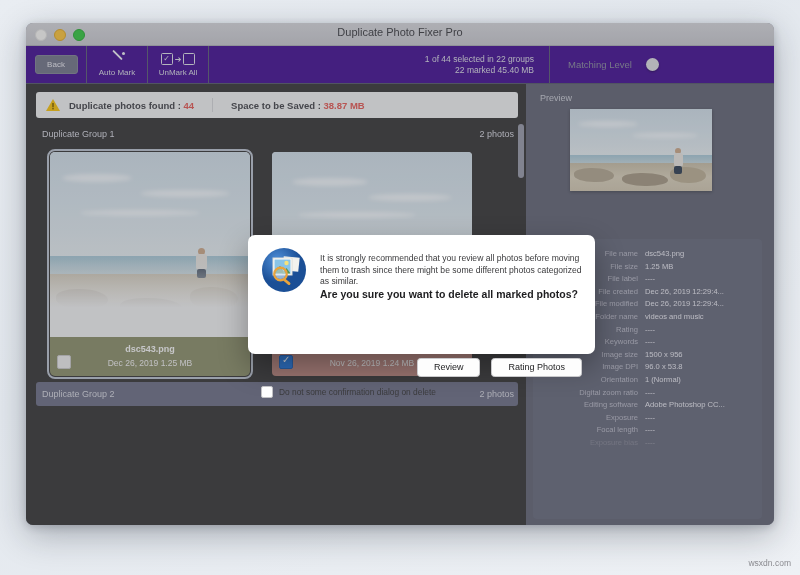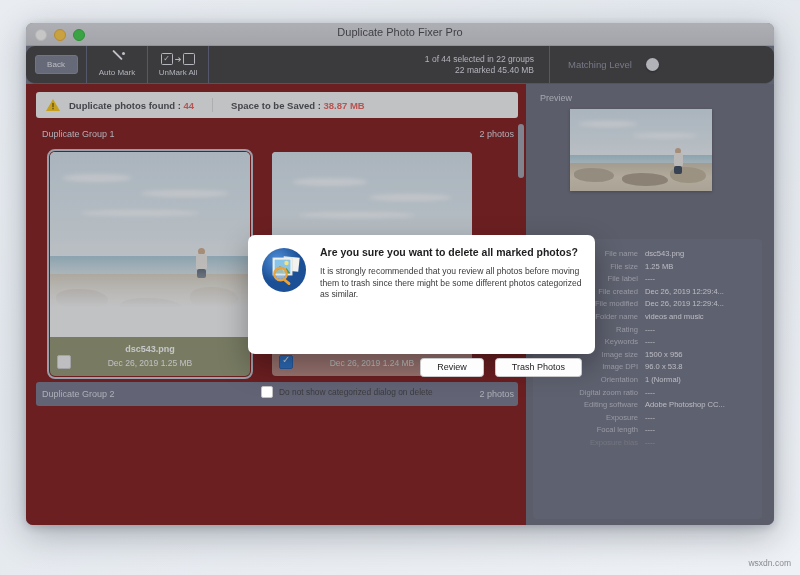--- a/index.html
+++ b/index.html
@@ -30,23 +30,22 @@
   .light{width:10px;height:10px;border-radius:50%;}
   .l-close{background:#f2f2f0;border:1px solid #dcdcda;}
   .l-min{background:#f7c344;border:1px solid #dba92f;}
   .l-max{background:#3fc64a;border:1px solid #33ad3c;}
   #title{
     position:absolute;left:0;right:0;top:3px;text-align:center;
     font-size:11px;color:#46474b;
   }
   
   #toolbar{
-    height:37px;background:#404040;display:flex;align-items:stretch;
+    height:37px;background:#4c1d95;display:flex;align-items:stretch;
     border-bottom:1px solid #5d6070;
-    border-radius:9px;
   }
   .tbtn{
     width:60px;display:flex;flex-direction:column;align-items:center;
     justify-content:center;border-right:1px solid #62657a;gap:2px;
   }
   .tbtn .lbl{font-size:8px;color:#d6d8e0;}
   .backbox{
     width:41px;height:17px;border-radius:3px;background:#787b8c;
     border:1px solid #868998;display:flex;align-items:center;justify-content:center;
   }
@@ -69,21 +68,21 @@
   #tb-status div{font-size:8.5px;color:#d9dae2;}
   #tb-match{
     width:206px;border-left:1px solid #62657a;display:flex;align-items:center;
     gap:14px;padding-left:18px;
   }
   #tb-match .mlbl{font-size:9.5px;color:#8e90a0;}
   .knob{width:13px;height:13px;border-radius:50%;background:#d9dade;
         box-shadow:0 1px 2px rgba(0,0,0,.3);}
   
   #content{display:flex;height:443px;}
-  #left{width:500px;position:relative;background:#7f1d1d;padding:8px 8px 0 10px;box-sizing:border-box;}
+  #left{width:500px;position:relative;background:#404040;padding:8px 8px 0 10px;box-sizing:border-box;}
   #right{flex:1;background:#696c7a;position:relative;}
   
   #banner{
     height:26px;background:#eceded;border-radius:3px;display:flex;align-items:center;
     padding:0 10px;gap:0;
   }
   .warn{width:14px;height:12px;position:relative;margin-right:9px;}
   .warn svg{display:block;}
   #banner .b1,#banner .b2{font-size:9.5px;color:#4c4d52;font-weight:bold;}
   .bval{color:#e0615c;font-weight:bold;}
@@ -282,21 +281,21 @@
               <div class="rock" style="left:142px;top:73%;width:46px;height:22px;background:#bbb098;"></div>
               <div class="figure">
                 <div class="hd"></div>
                   <div class="bd"></div>
                   <div class="lg"></div>
               </div>
               <div class="fade"></div>
             </div>
             <div class="meta m-red">
               <div class="fn">dsc05.png</div>
-              <div class="dt">Dec 26, 2019 1.24 MB</div>
+              <div class="dt">Nov 26, 2019 1.24 MB</div>
               <div class="cbox on"></div>
             </div>
           </div>
 
         </div>
 
         <div class="grouphdr g2">
           <span>Duplicate Group 2</span>
           <span>2 photos</span>
         </div>
@@ -410,34 +409,34 @@
             <rect x="13.5" y="12.5" width="16" height="14" fill="#88c4e8"></rect>
             <circle cx="25.5" cy="16" r="2.2" fill="#f6e27a"></circle>
             <path d="M13.5 26.5 L19 19 L24 26.5 Z" fill="#3f7a42"></path>
             <path d="M21 26.5 L25.5 21 L29.5 26.5 Z" fill="#56964f"></path>
             <circle cx="19.5" cy="27" r="6.2" fill="none" stroke="#e8a33d" stroke-width="2.4"></circle>
             <circle cx="19.5" cy="27" r="5" fill="#cfe4f2" opacity=".65"></circle>
             <rect x="23.5" y="31" width="8.5" height="2.8" rx="1.4" fill="#e8a33d" transform="rotate(40 23.5 31)"></rect>
           </svg>
         </div>
         <div id="dlg-txt">
+          <div id="dlg-body">It is strongly recommended that you review all photos before moving them to trash since there might be some different photos categorized as similar.</div>
           <div id="dlg-title">Are you sure you want to delete all marked photos?</div>
-          <div id="dlg-body">It is strongly recommended that you review all photos before moving them to trash since there might be some different photos categorized as similar.</div>
           <div id="dlg-btns">
             <div class="dbtn">
               <span>Review</span>
             </div>
             <div class="dbtn">
-              <span>Trash Photos</span>
+              <span>Rating Photos</span>
             </div>
           </div>
         </div>
       </div>
       <div id="dlg-foot">
         <div class="sq"></div>
-        <span>Do not show categorized dialog on delete</span>
+        <span>Do not some confirmation dialog on delete</span>
       </div>
     </div>
 
   </div>
 
   <div id="watermark">wsxdn.com</div>
 </div>
 
 </body></html>

